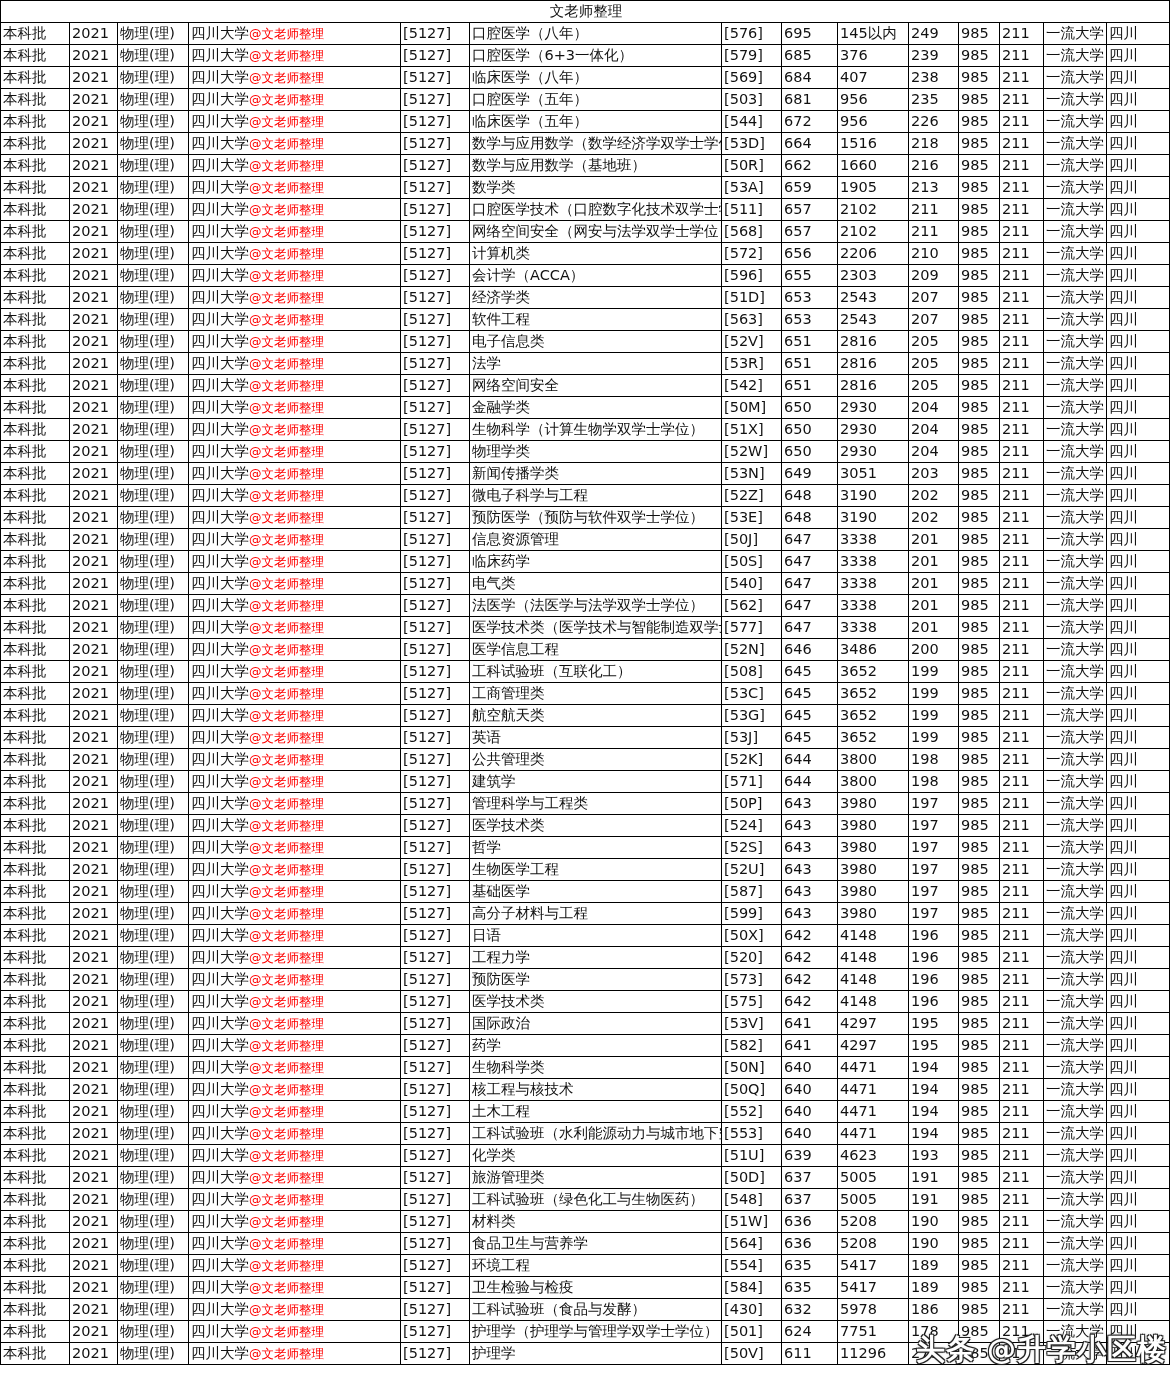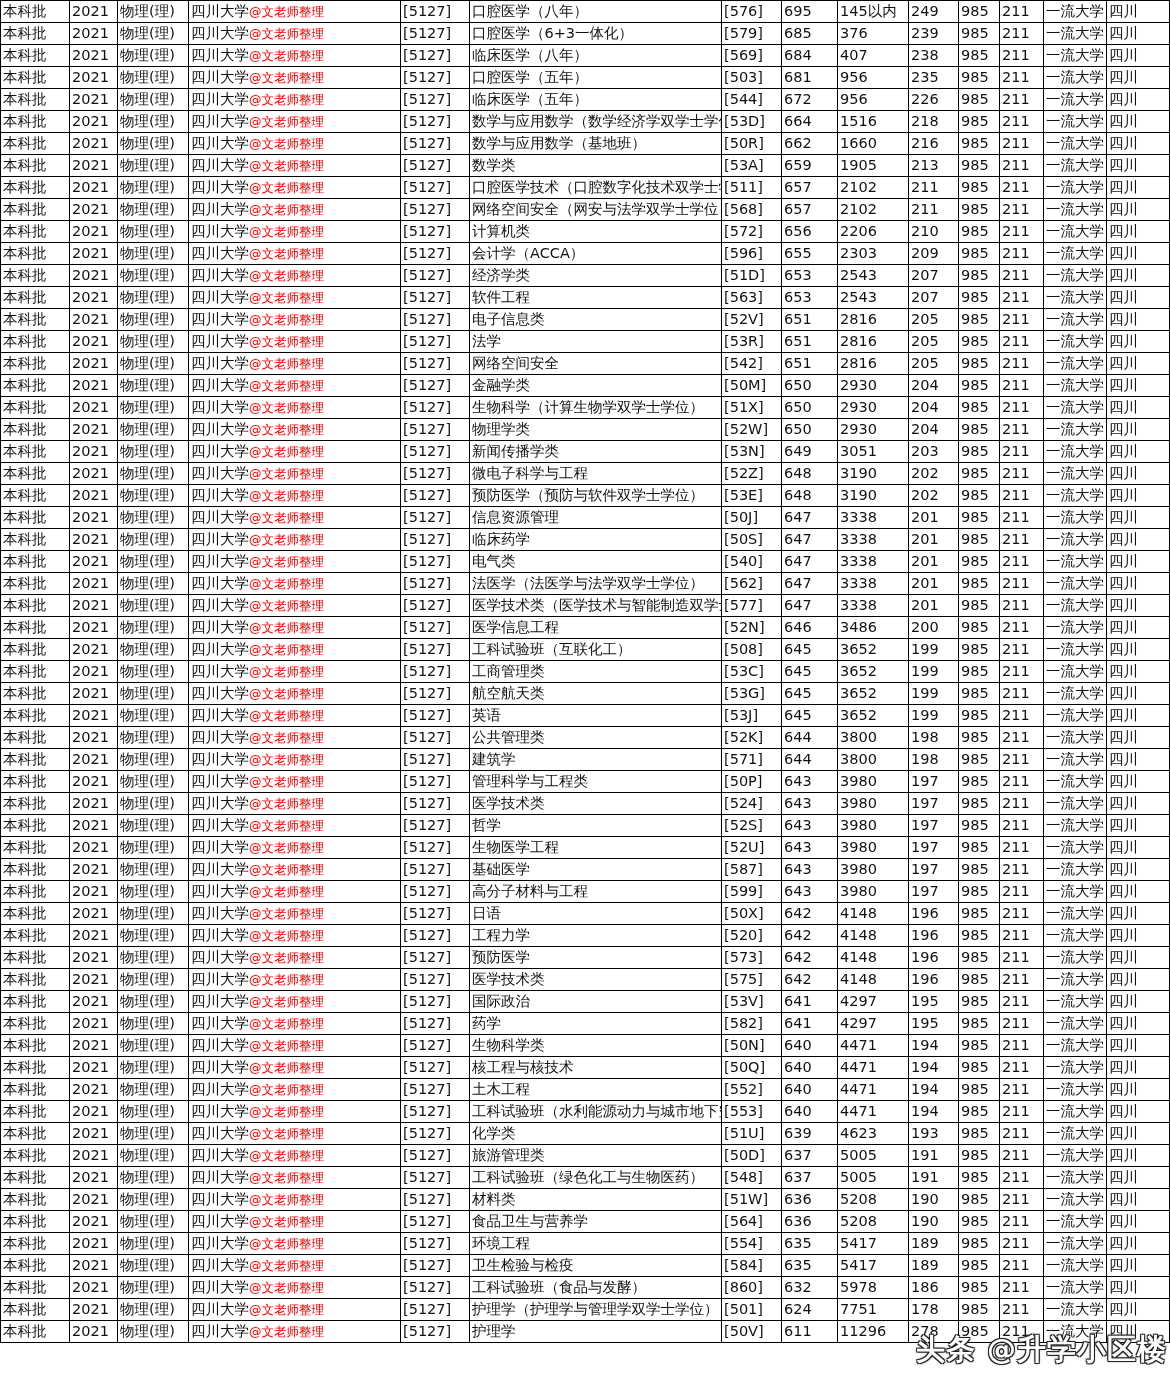--- a/index.html
+++ b/index.html
@@ -24,20 +24,23 @@
       <col style="width:60px">
       <col style="width:56px">
     <col style="width:71px">
       <col style="width:50px">
       <col style="width:41px">
       <col style="width:44px">
     <col style="width:63px">
       <col style="width:63px">
   </colgroup>
   <thead>
+    <tr>
+      <td colspan="14" class="title-cell">文老师整理</td>
+    </tr>
   </thead>
   <tbody id="table-body">
       <tr>
         <td>本科批</td>
         <td>2021</td>
         <td>物理(理)</td>
         <td><span>四川大学</span><span class="school-tag">@文老师整理</span></td>
         <td>[5127]</td>
         <td>口腔医学（八年）</td>
         <td>[576]</td>
@@ -961,21 +964,21 @@
         <td>一流大学</td>
         <td>四川</td>
       </tr>
       <tr>
         <td>本科批</td>
         <td>2021</td>
         <td>物理(理)</td>
         <td><span>四川大学</span><span class="school-tag">@文老师整理</span></td>
         <td>[5127]</td>
         <td>工科试验班（食品与发酵）</td>
-        <td>[860]</td>
+        <td>[430]</td>
         <td>632</td>
         <td>5978</td>
         <td>186</td>
         <td>985</td>
         <td>211</td>
         <td>一流大学</td>
         <td>四川</td>
       </tr>
       <tr>
         <td>本科批</td>

